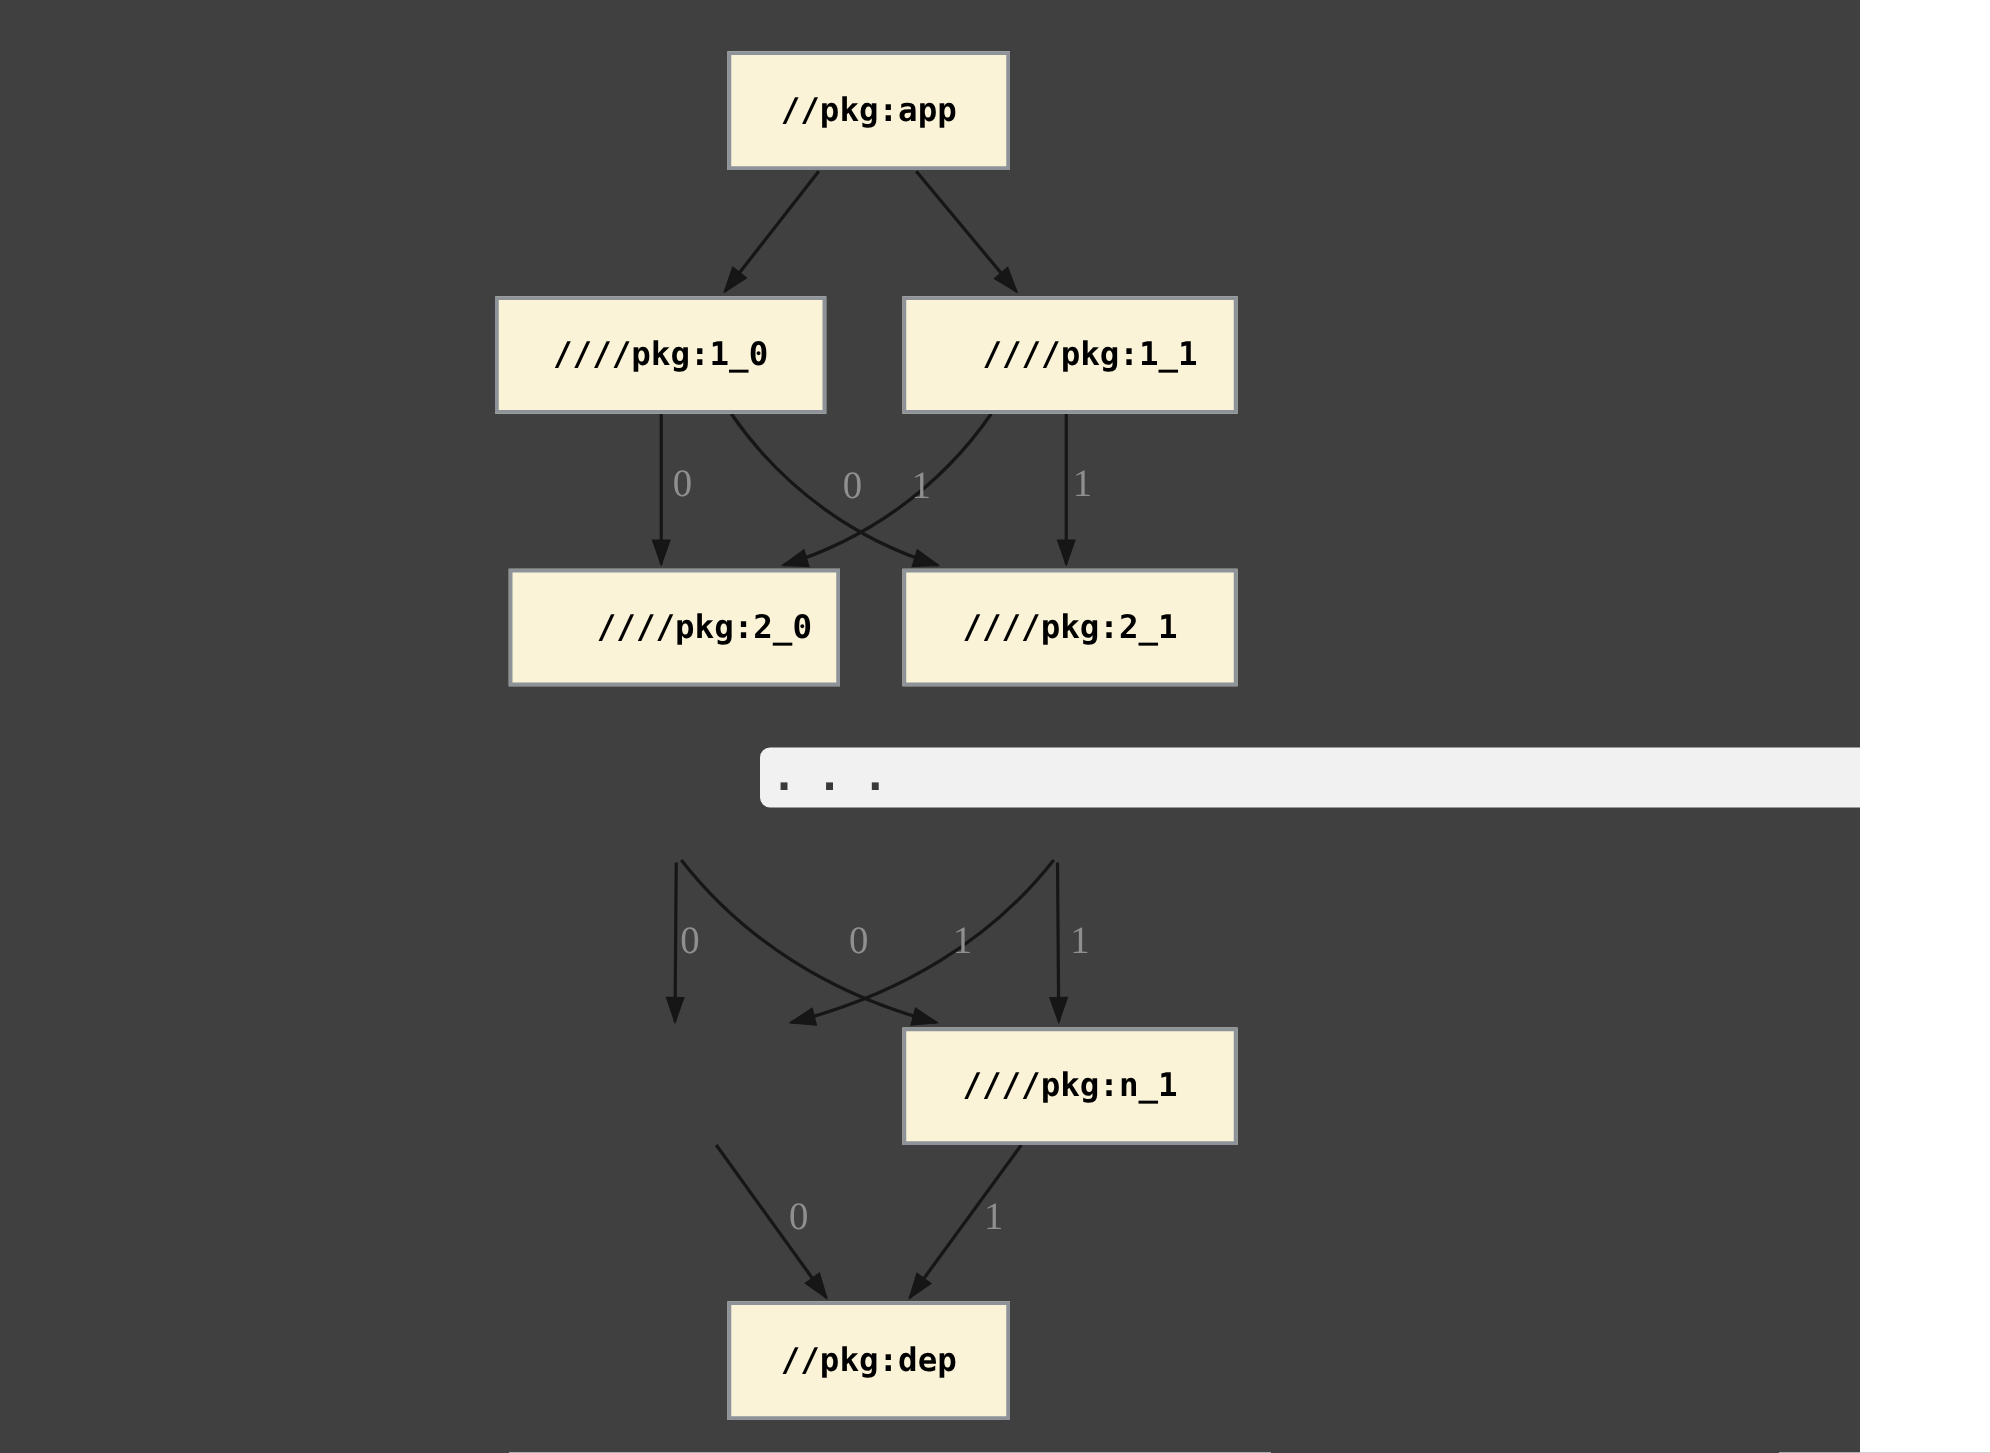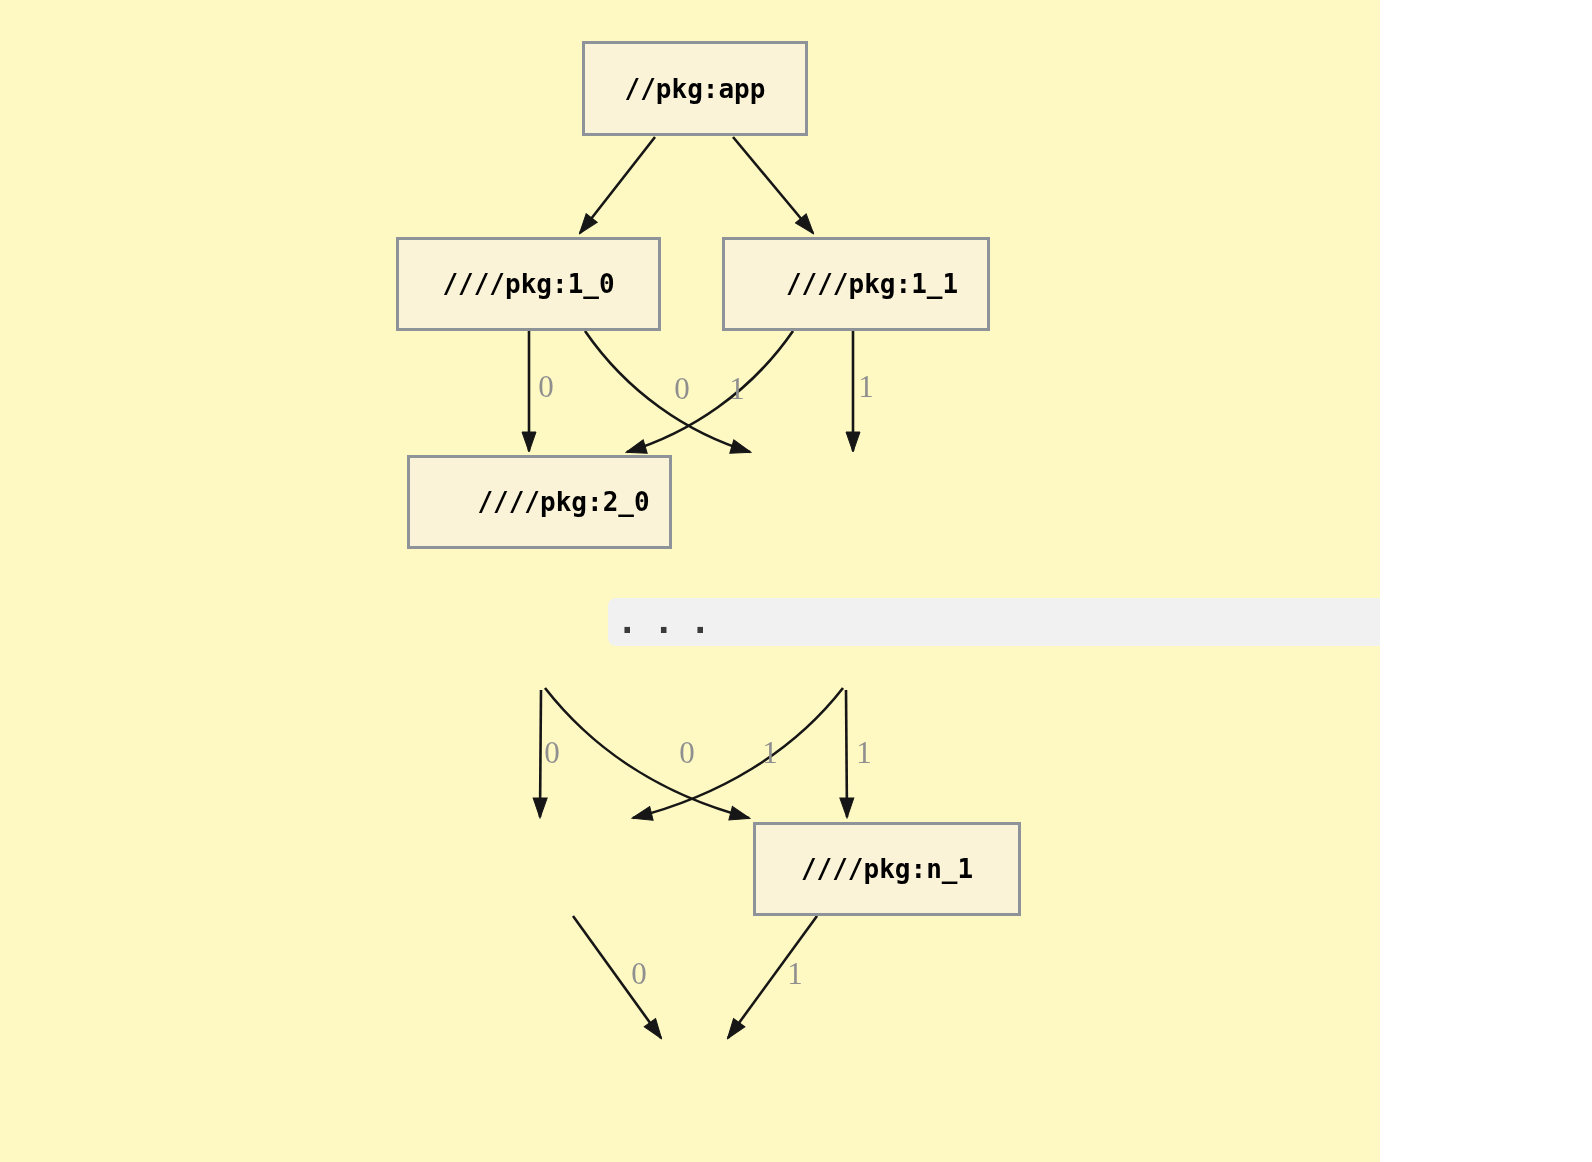--- a/index.html
+++ b/index.html
@@ -3,23 +3,23 @@
 <meta charset="utf-8">
 <style>
   html, body {
     margin: 0;
     padding: 0;
     background: #ffffff;
     font-family: "DejaVu Sans Mono", monospace;
   }
   #stage {
     position: relative;
-    width: 1380px;
+    width: 1488px;
     height: 1162px;
-    background: #fef9c3;
+    background: #404040;
     overflow: hidden;
   }
   #edges-svg {
     position: absolute;
     left: 0; top: 0;
     width: 1592px;
     height: 1162px;
   }
   .edge-line {
     stroke: #161616;
@@ -97,26 +97,28 @@
   </svg>
 
   <div class="node" style="left:582px; top:41px;  width:226px; height:95px;">//pkg:app</div>
 
   <div class="node" style="left:396px; top:237px; width:265px; height:94px;">////pkg:1_0</div>
 
   <div class="node" style="left:722px; top:237px; width:268px; height:94px;padding-left:32px;">////pkg:1_1</div>
 
   <div class="node" style="left:407px; top:455px; width:265px; height:94px;padding-left:48px;">////pkg:2_0</div>
 
+  <div class="node" style="left:722px; top:455px; width:268px; height:94px;">////pkg:2_1</div>
 
   <div class="ellipsis-band">...</div>
 
 
-  <div class="node" style="left:722px; top:822px; width:268px; height:94px;margin-left:31px;">////pkg:n_1</div>
+  <div class="node" style="left:722px; top:822px; width:268px; height:94px;">////pkg:n_1</div>
 
+  <div class="node" style="left:582px; top:1041px; width:226px; height:95px;">//pkg:dep</div>
 
   <span class="edge-label" style="left:546px; top:386px;">0</span>
   <span class="edge-label" style="left:682px; top:388px;">0</span>
   <span class="edge-label" style="left:737px; top:388px;">1</span>
   <span class="edge-label" style="left:866px; top:386px;">1</span>
 
   <span class="edge-label" style="left:552px; top:752px;">0</span>
   <span class="edge-label" style="left:687px; top:752px;">0</span>
   <span class="edge-label" style="left:770px; top:752px;">1</span>
   <span class="edge-label" style="left:864px; top:752px;">1</span>

